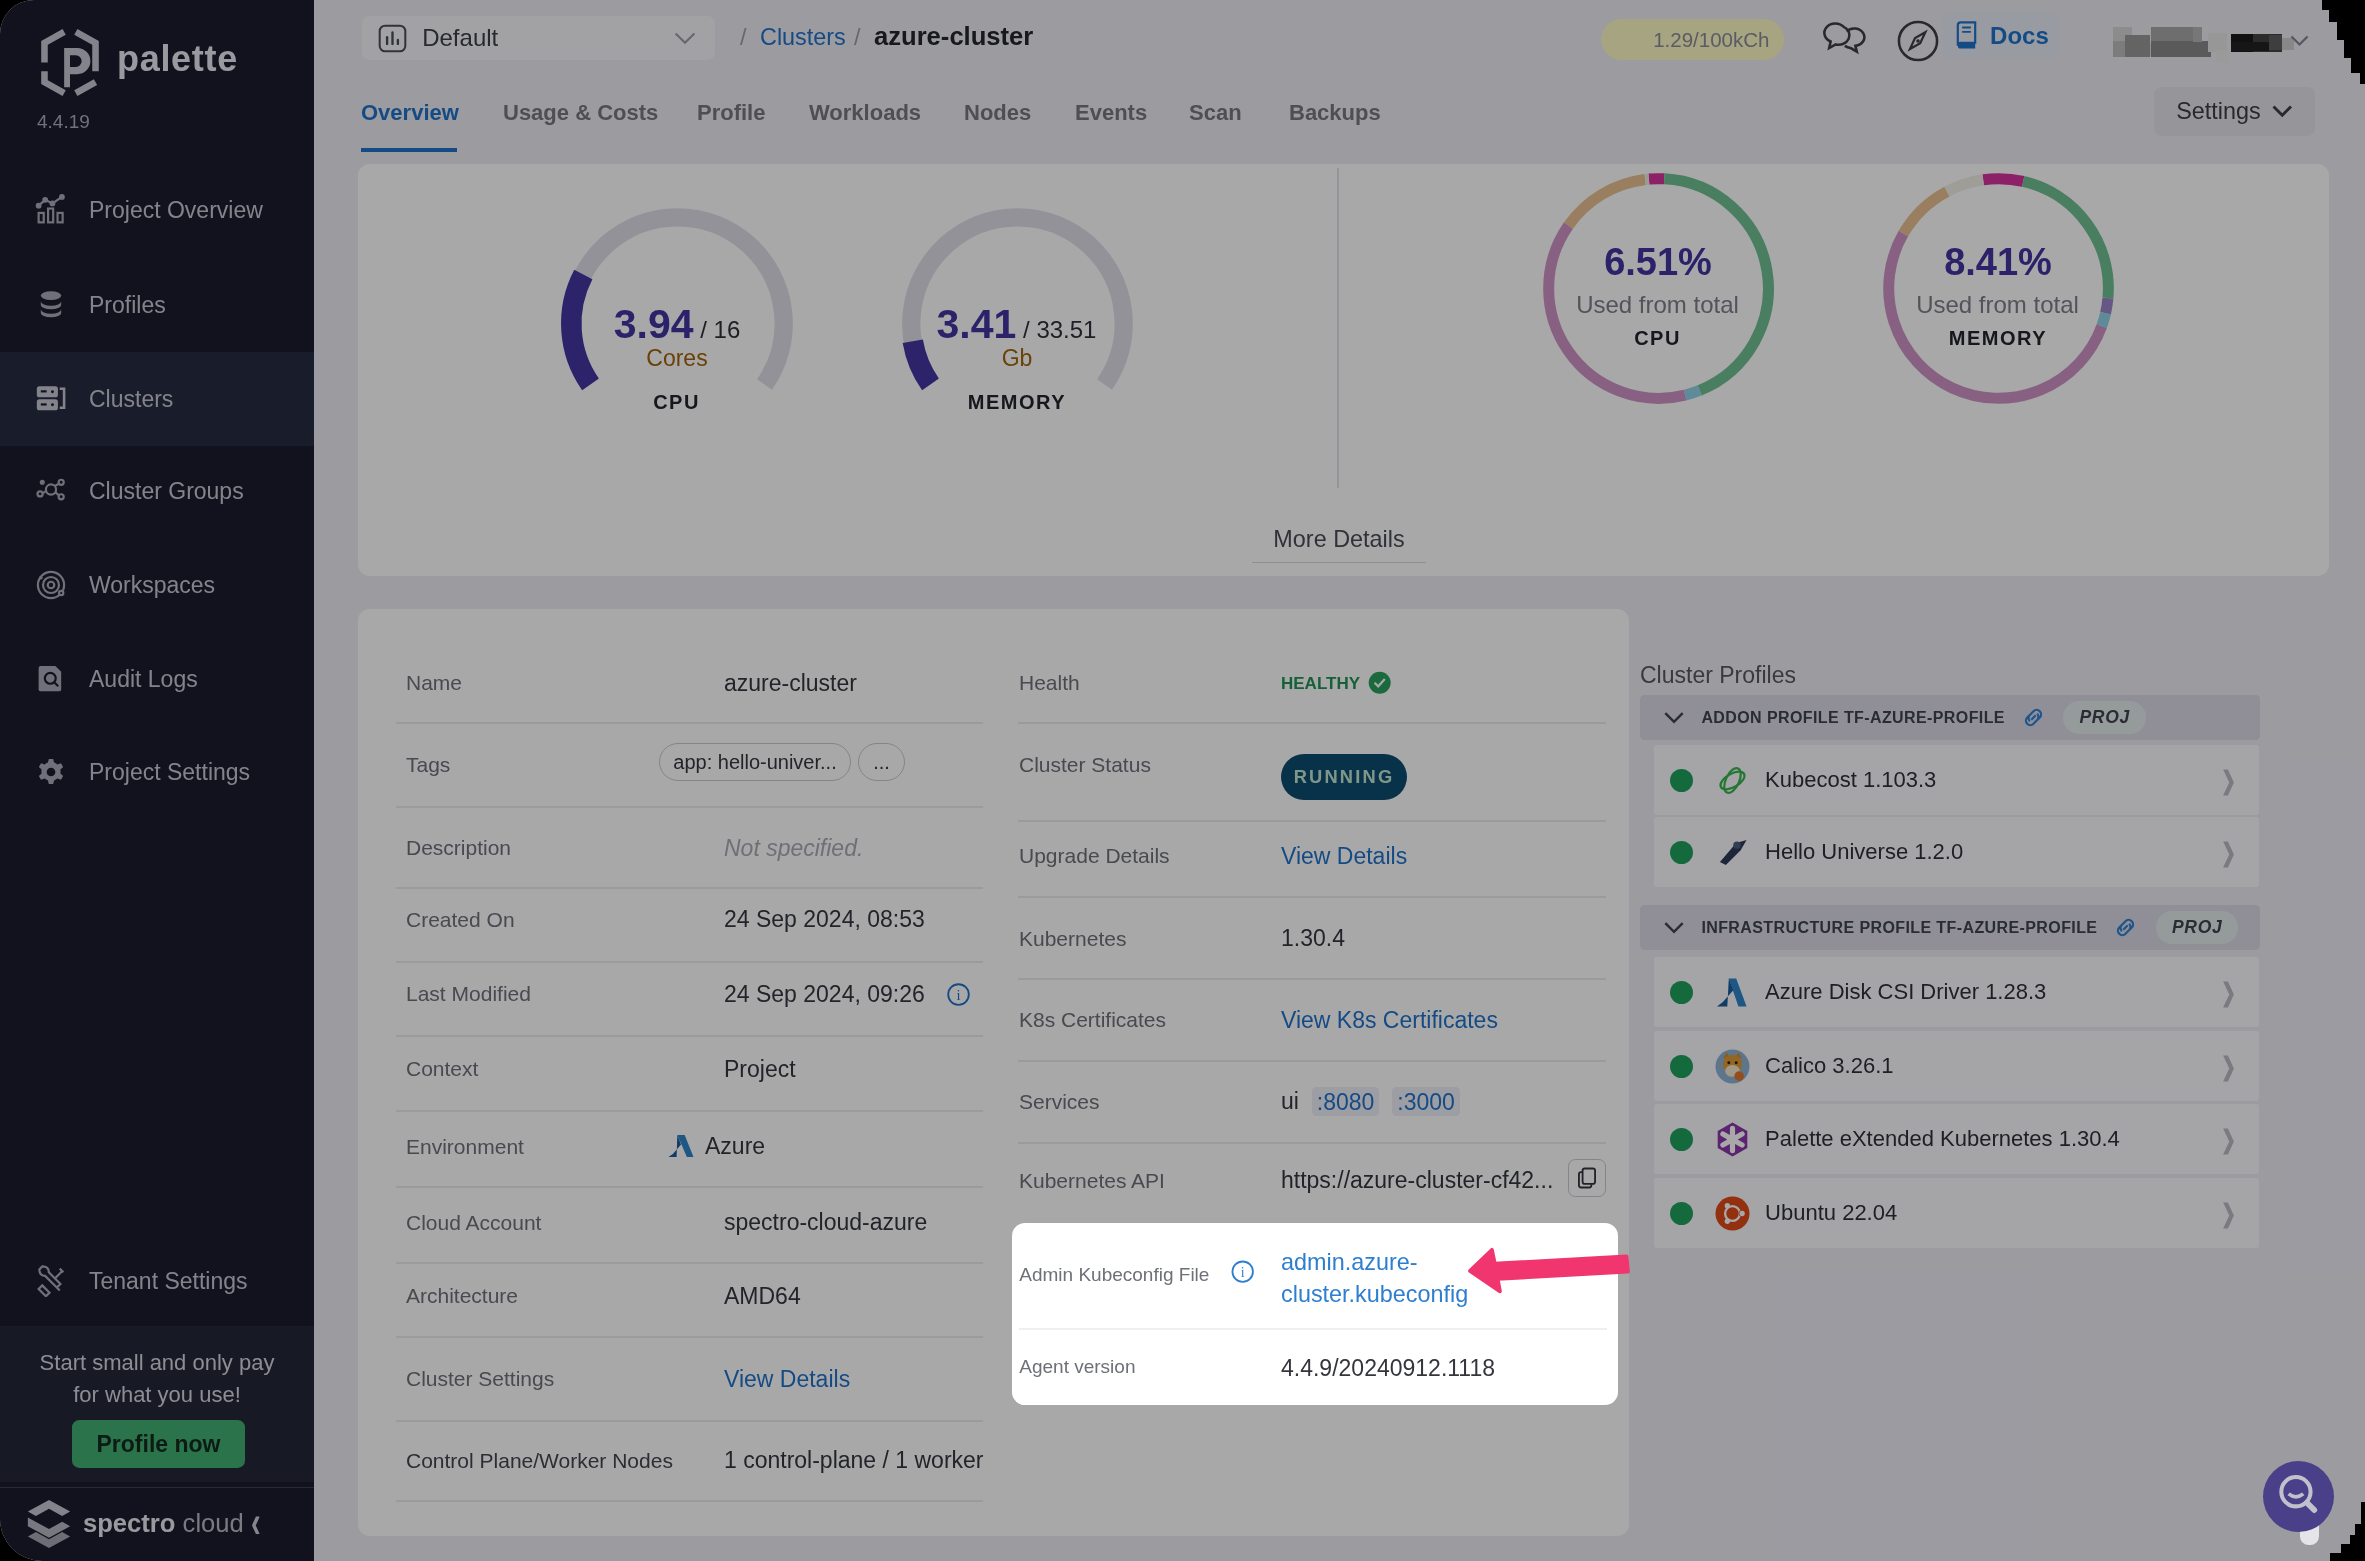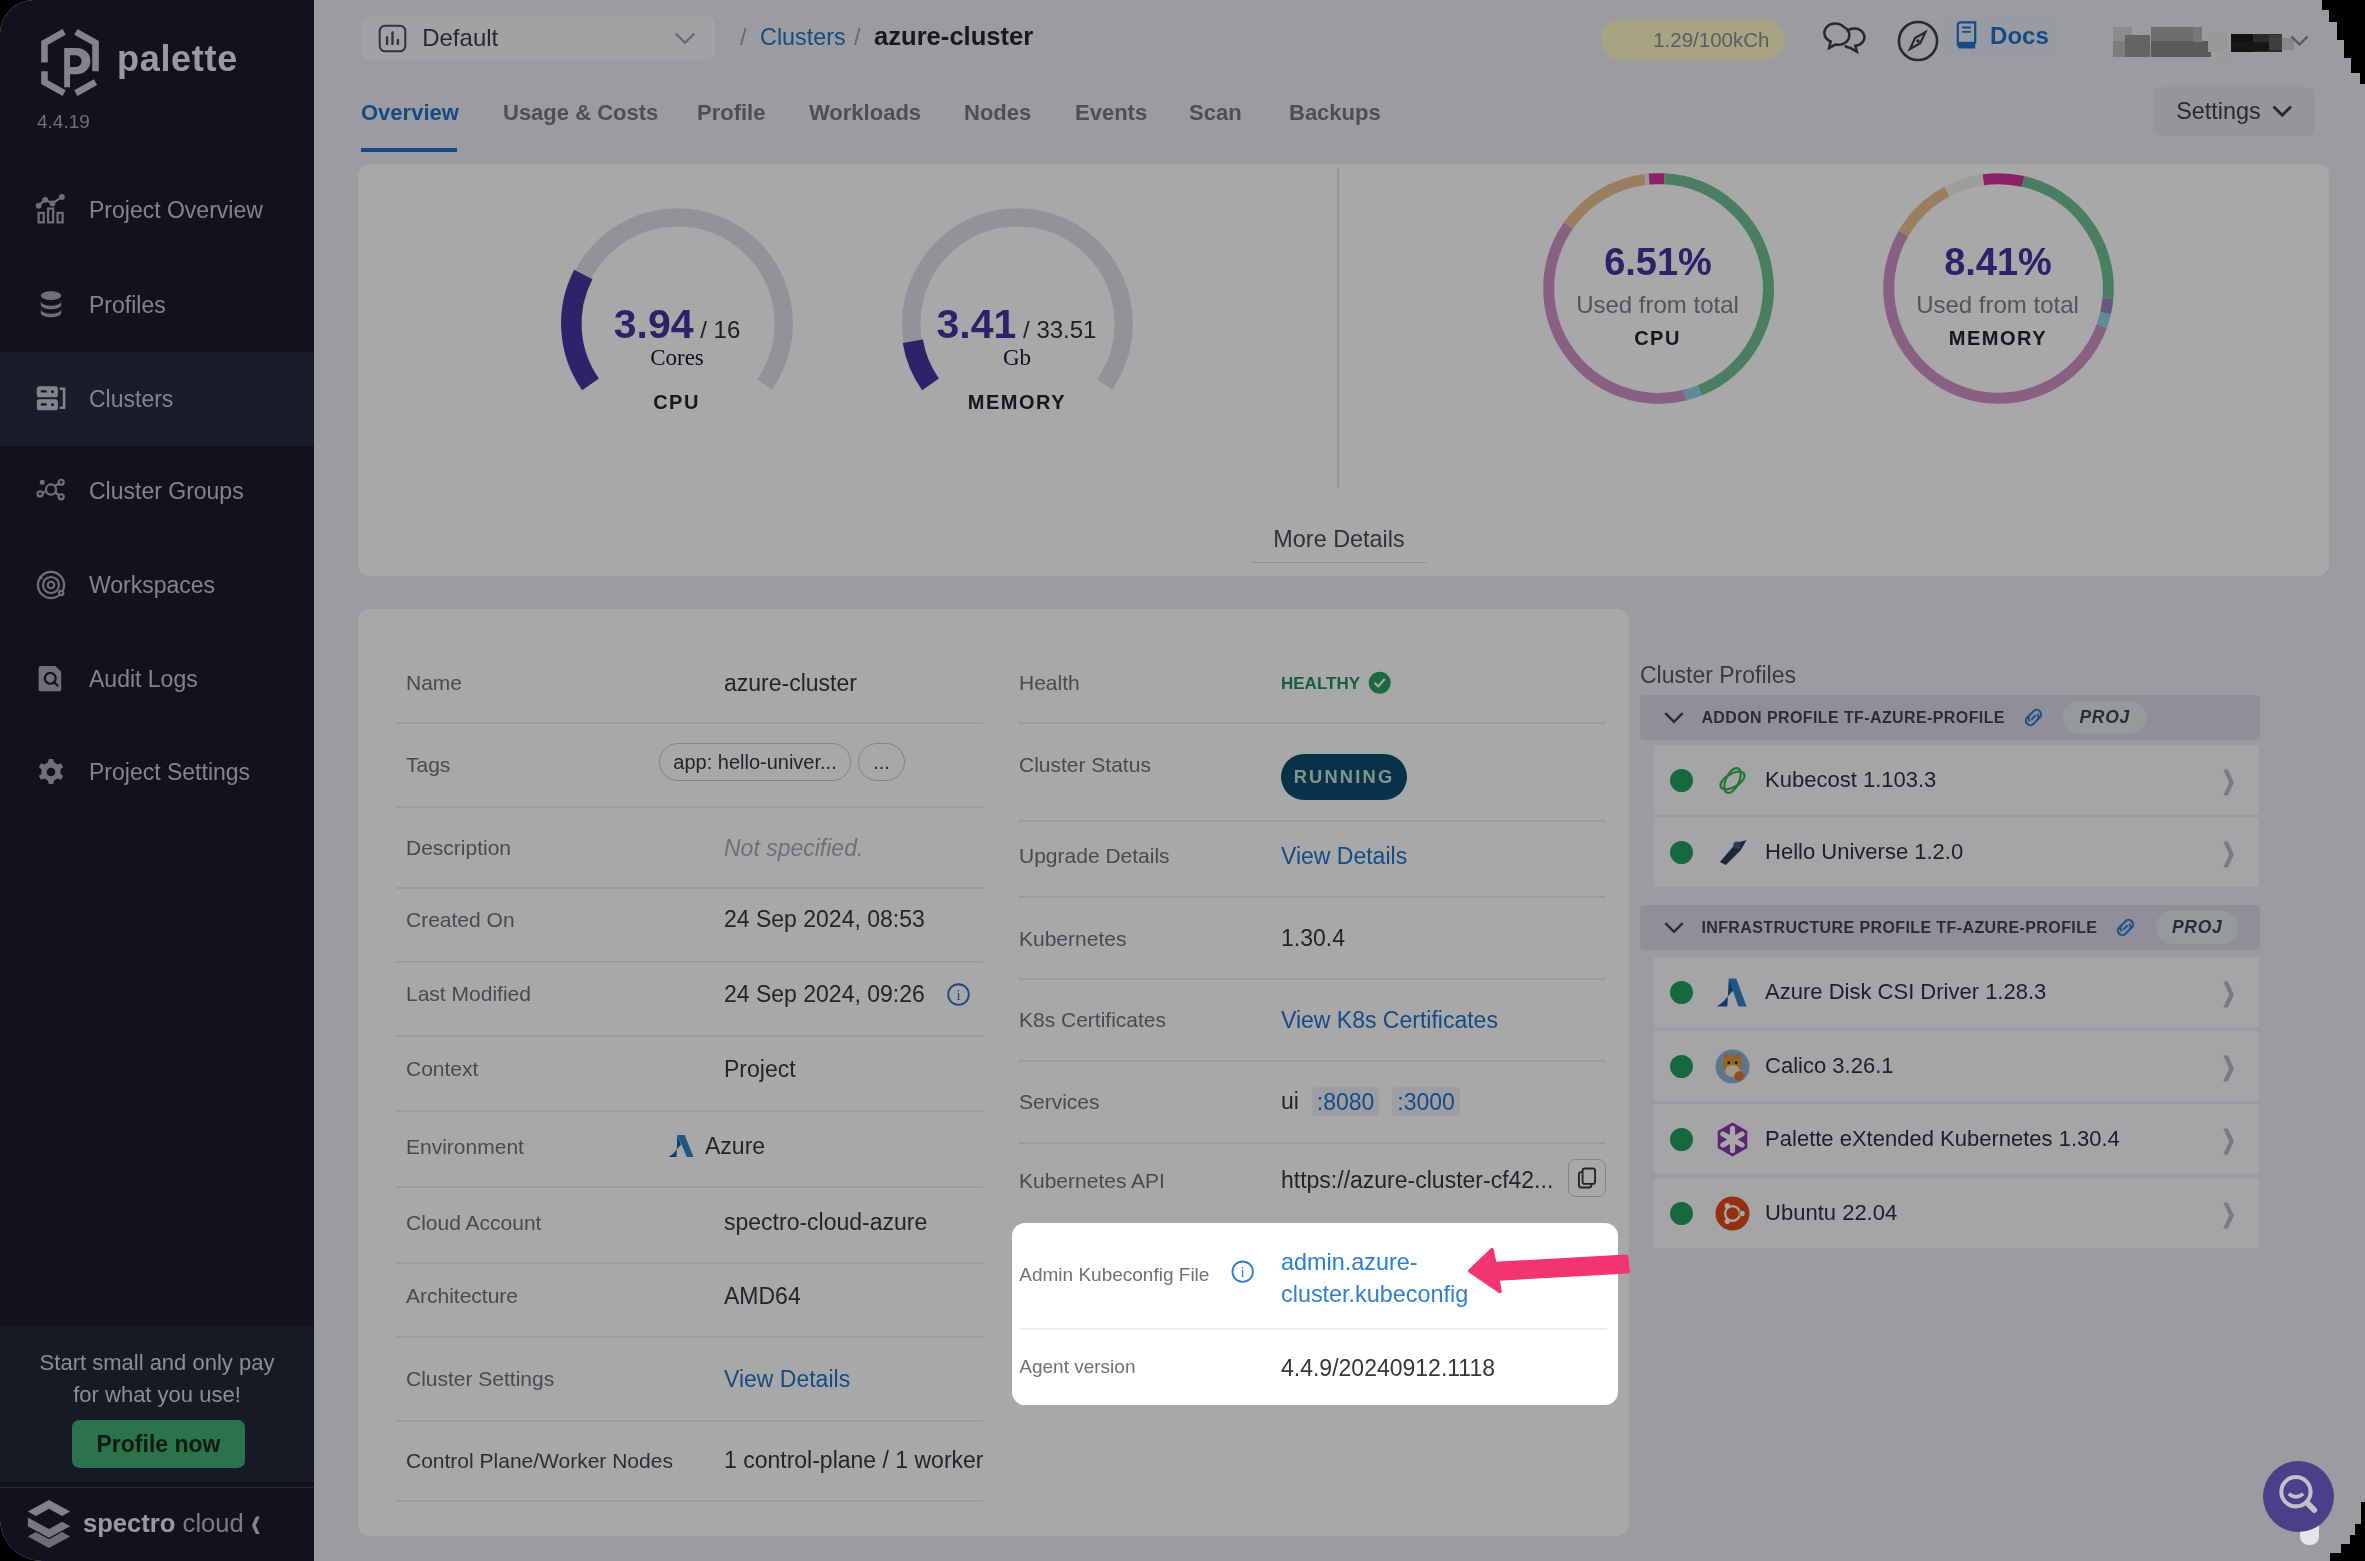--- a/index.html
+++ b/index.html
@@ -33,21 +33,21 @@
   .settings-btn { position:absolute; left:2154px; top:87px; width:161px; height:49px; background:#E4E3E9; border-radius:7.3px; color:#3A3D45; font-size:23.4px; display:flex; align-items:center; justify-content:center; gap:11.7px; }
   .pill { position:absolute; left:1601px; top:19px; width:183px; height:41px; background:#fef9c3; border-radius:20.5px; color:#8A8C93; font-size:20.5px; display:flex; align-items:center; justify-content:flex-end; padding-right:14.6px; }
   .docs-btn { position:absolute; left:1942px; top:13px; width:117px; height:45px; background:#E8ECF6; border-radius:5.8px; display:flex; align-items:center; justify-content:center; gap:8.8px; color:#1F71C8; font-size:24px; font-weight:bold; }
 
   
   .card { position:absolute; background:#FFFFFF; border-radius:11.7px; }
   .card.top { left:358px; top:164px; width:1971px; height:412px; }
   .card.det { left:358px; top:609px; width:1271px; height:927px; }
 
   .glabel { position:absolute; font-size:20px; font-weight:bold; color:#22242A; letter-spacing:1.5px; }
-  .gsub { position:absolute; font-size:23px; color:#0f172a;font-family:Liberation Serif, serif; }
+  .gsub { position:absolute; font-size:23px; color:#a16207; }
   .gbig { font-size:41px; font-weight:bold; color:#41339E; }
   .gsmall { font-size:24px; color:#2E3036; }
   .vdiv { position:absolute; left:1337px; top:168px; width:1.5px; height:320px; background:#E2E1E8; }
   .more { position:absolute; left:1252px; top:526px; width:174px; text-align:center; color:#4A4C54; font-size:23.4px; padding-bottom:8.8px; border-bottom:1.5px solid #D9D8DF; }
 
   
   .lbl { position:absolute; font-size:21px; color:#6E7077; }
   .val { position:absolute; font-size:23px; color:#34363C; }
   .val.b { color:#1F71C8; }
   .hr1 { position:absolute; left:396px; width:587px; height:1.5px; background:#ECEBF0; }
@@ -154,20 +154,26 @@
             <g>
               <path d="M 8 4 h 20 l 8 8 v 24 a 3 3 0 0 1 -3 3 h -25 a 3 3 0 0 1 -3 -3 v -29 a 3 3 0 0 1 3 -3 Z" fill="#A9AAB6"></path>
               <circle cx="21" cy="21" r="7.5" fill="none" stroke="#191B2A" stroke-width="3"></circle>
               <path d="M 26 26 L 32 32" stroke="#191B2A" stroke-width="3"></path>
             </g>
           </svg>Audit Logs</div>
       <div class="sb-item" style="top:725px"><svg class="ic" viewBox="0 0 44 44">
             <path d="M 19 4 h 6 l 1.2 5 a 14 14 0 0 1 4.5 2.6 l 5 -1.6 l 3 5.2 l -3.8 3.5 a 14 14 0 0 1 0 5.2 l 3.8 3.5 l -3 5.2 l -5 -1.6 a 14 14 0 0 1 -4.5 2.6 l -1.2 5 h -6 l -1.2 -5 a 14 14 0 0 1 -4.5 -2.6 l -5 1.6 l -3 -5.2 l 3.8 -3.5 a 14 14 0 0 1 0 -5.2 l -3.8 -3.5 l 3 -5.2 l 5 1.6 a 14 14 0 0 1 4.5 -2.6 Z" fill="#A9AAB6"></path>
             <circle cx="22" cy="22" r="6" fill="#191B2A"></circle>
           </svg>Project Settings</div>
+      <div class="sb-item" style="top:1234px"><svg class="ic" viewBox="0 0 44 44">
+            <g fill="none" stroke="#A9AAB6" stroke-width="3">
+              <path d="M 6 6 c 0 6 3 9 8 9 l 2 2 L 30 31 l 5 -5 L 21 12 l -2 -2 c 0 -5 -3 -8 -9 -8 Z M 30 31 l 4 4"></path>
+              <path d="M 38 8 L 28 18 M 34 5 l 5 5 M 10 28 L 20 38 l -5 5 l -10 -10 Z"></path>
+            </g>
+          </svg>Tenant Settings</div>
       <div class="promo">
         <div class="t">Start small and only pay<br>for what you use!</div>
         <div class="upbtn">Profile now</div>
       </div>
       <div class="sb-bottom">
         <svg class="abs" style="left:22px;top:8.8px" width="54" height="54" viewBox="0 0 74 74">
         <g fill="#C7C8D2">
               <path d="M 37 4 L 66 20 L 55 26 L 37 16 L 19 26 L 8 20 Z"></path>
         <path d="M 8 28 L 37 44 L 55 34 L 66 40 L 37 56 L 8 40 Z" opacity="0.9"></path>
         <path d="M 19 48 L 37 58 L 55 48 L 66 54 L 37 70 L 8 54 Z" opacity="0.8"></path>

